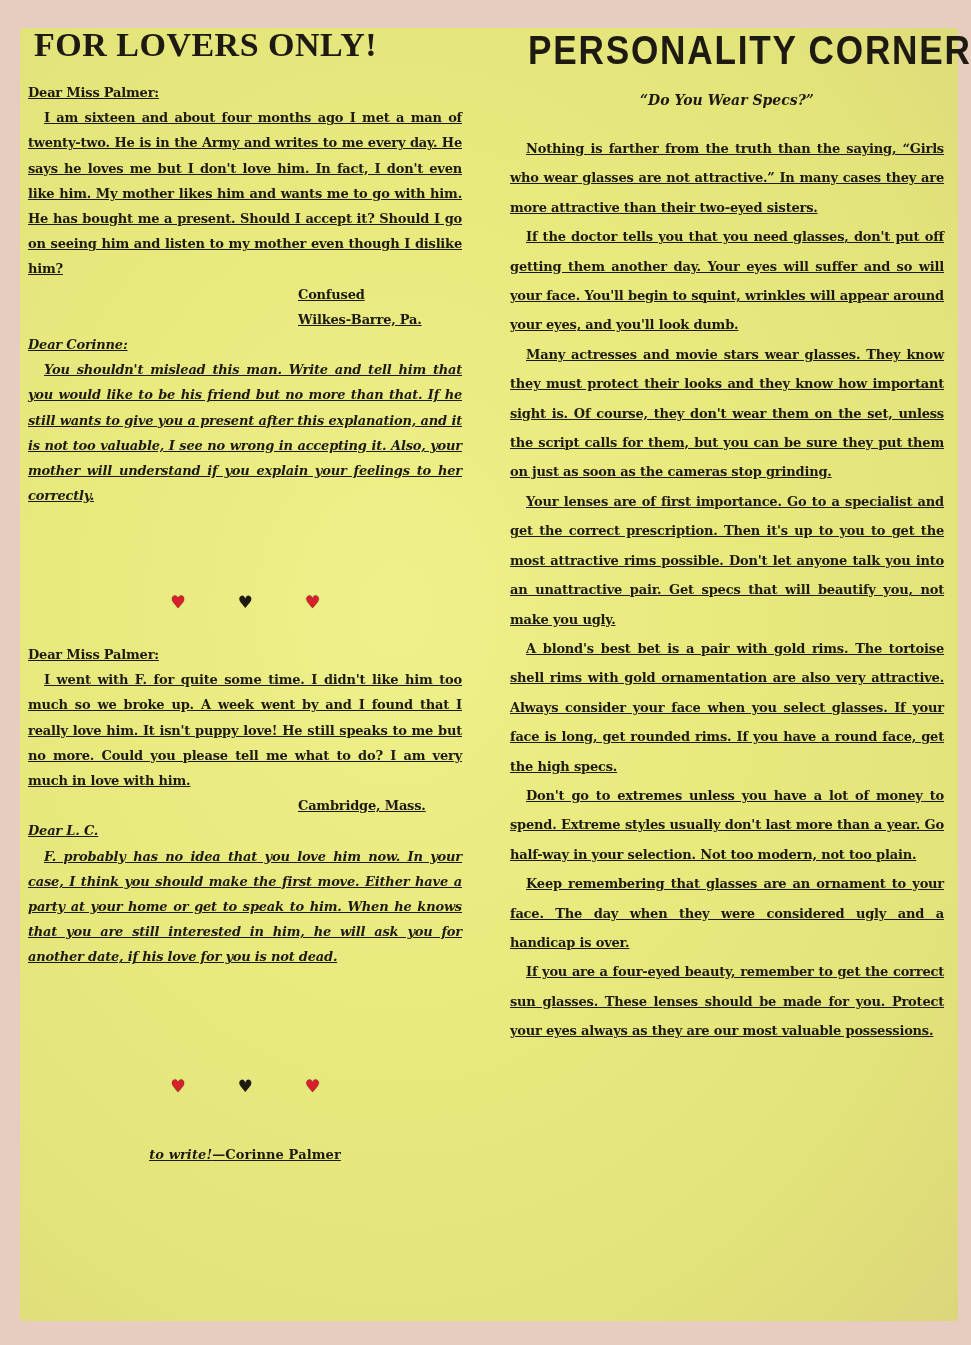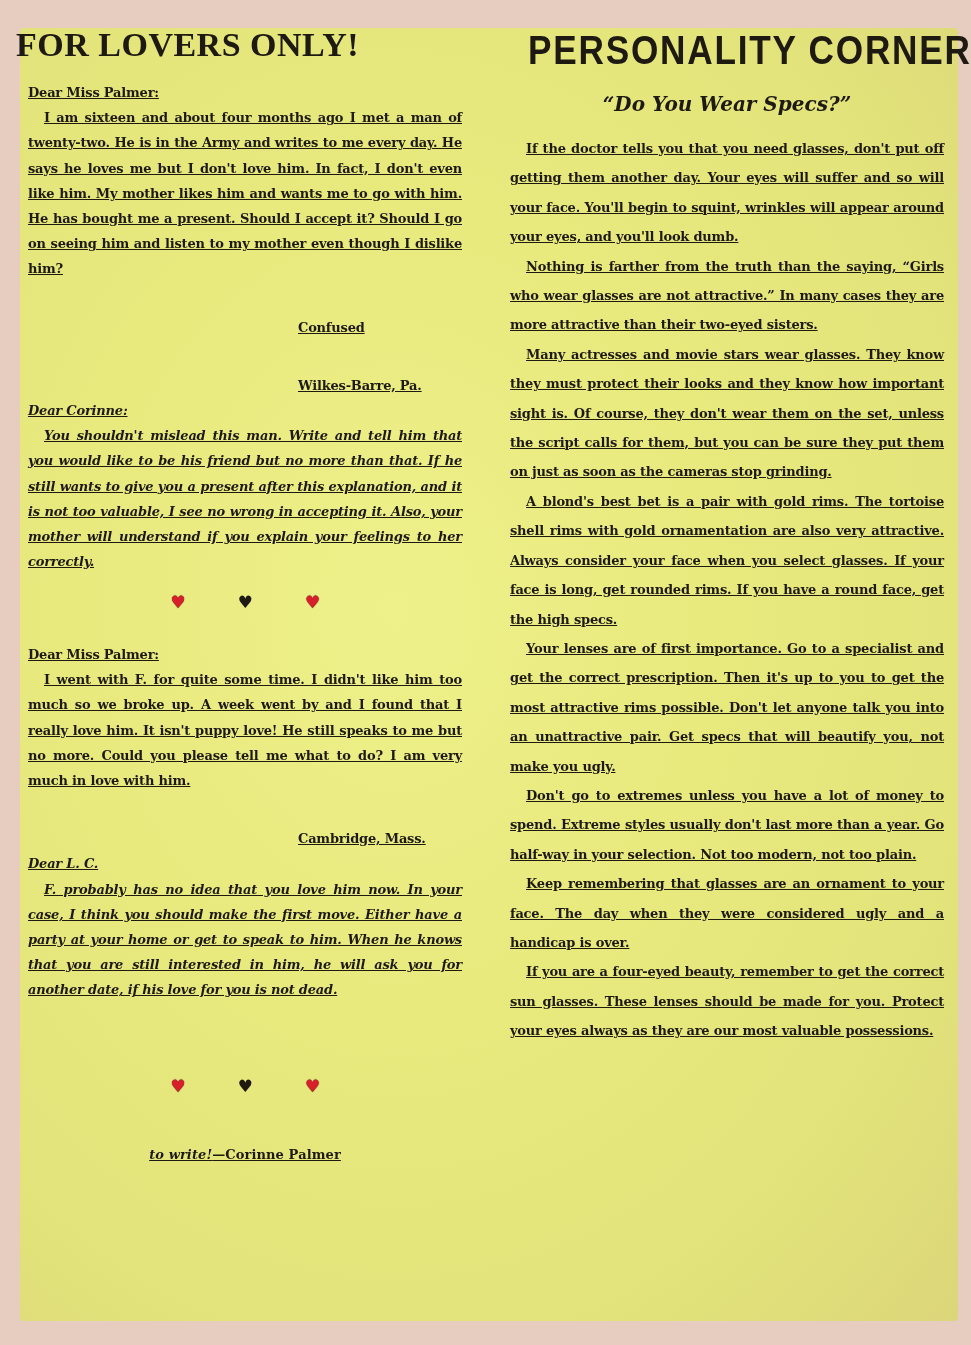--- a/index.html
+++ b/index.html
@@ -13,21 +13,21 @@
     .paper {
       position: absolute;
       left: 20px; top: 28px;
       width: 938px; height: 1293px;
       background: radial-gradient(ellipse at 40% 45%, #eef08a 0%, #e8ea7e 40%, #e2e37a 75%, #dcd67a 100%);
       border-radius: 4px;
     }
 
     .title-left {
       position: absolute;
-      left: 16px; top: 26px;
+      left: 34px; top: 26px;
       font-family: "Liberation Serif", "DejaVu Serif", serif;
       font-weight: bold;
       font-size: 34px;
       letter-spacing: 0.5px;
       white-space: nowrap;
     }
     .title-right {
       position: absolute;
       left: 528px; top: 28px;
       width: 420px;
@@ -39,39 +39,38 @@
       transform-origin: left top;
       white-space: nowrap;
     }
     .subtitle {
       position: absolute;
       left: 510px; top: 92px;
       width: 434px;
       text-align: center;
       font-style: italic;
       font-weight: bold;
-      font-size: 20px;
+      font-size: 14px;
     }
     .text {
       font-size: 13px;
       line-height: 25.2px;
       text-align: justify;
       font-weight: bold;
       letter-spacing: -0.2px;
       text-decoration: underline;
     }
     .text p { text-indent: 16px; }
     .italic { font-style: italic; }
     .noindent { text-indent: 0 !important; }
     .salutation { text-indent: 0 !important; }
     .signoff {
       text-indent: 0 !important;
       padding-left: 270px;
       text-align: left;
-      margin-top: 33px;
     }
     .block { position: absolute; }
     .hearts {
       position: absolute;
       left: 28px; width: 434px;
       display: flex;
       justify-content: center;
       gap: 52px;
       font-size: 17px;
     }
@@ -124,22 +123,22 @@
   <div class="sig-row">
     <span class="italic">to write!</span>
     <span>—Corinne Palmer</span>
   </div>
 </div>
 
 <div class="title-right">PERSONALITY CORNER</div>
 <div class="subtitle">“Do You Wear Specs?”</div>
 
 <div class="block text" style="left:510px; top:134px; width:434px; line-height:29.4px;">
+  <p>Nothing is farther from the truth than the saying, “Girls who wear glasses are not attractive.” In many cases they are more attractive than their two-eyed sisters.</p>
   <p>If the doctor tells you that you need glasses, don't put off getting them another day. Your eyes will suffer and so will your face. You'll begin to squint, wrinkles will appear around your eyes, and you'll look dumb.</p>
-  <p>Nothing is farther from the truth than the saying, “Girls who wear glasses are not attractive.” In many cases they are more attractive than their two-eyed sisters.</p>
   <p>Many actresses and movie stars wear glasses. They know they must protect their looks and they know how important sight is. Of course, they don't wear them on the set, unless the script calls for them, but you can be sure they put them on just as soon as the cameras stop grinding.</p>
+  <p>Your lenses are of first importance. Go to a specialist and get the correct prescription. Then it's up to you to get the most attractive rims possible. Don't let anyone talk you into an unattractive pair. Get specs that will beautify you, not make you ugly.</p>
   <p>A blond's best bet is a pair with gold rims. The tortoise shell rims with gold ornamentation are also very attractive. Always consider your face when you select glasses. If your face is long, get rounded rims. If you have a round face, get the high specs.</p>
-  <p>Your lenses are of first importance. Go to a specialist and get the correct prescription. Then it's up to you to get the most attractive rims possible. Don't let anyone talk you into an unattractive pair. Get specs that will beautify you, not make you ugly.</p>
   <p>Don't go to extremes unless you have a lot of money to spend. Extreme styles usually don't last more than a year. Go half-way in your selection. Not too modern, not too plain.</p>
   <p>Keep remembering that glasses are an ornament to your face. The day when they were considered ugly and a handicap is over.</p>
   <p>If you are a four-eyed beauty, remember to get the correct sun glasses. These lenses should be made for you. Protect your eyes always as they are our most valuable possessions.</p>
 
 </div>
 
 </body></html>

